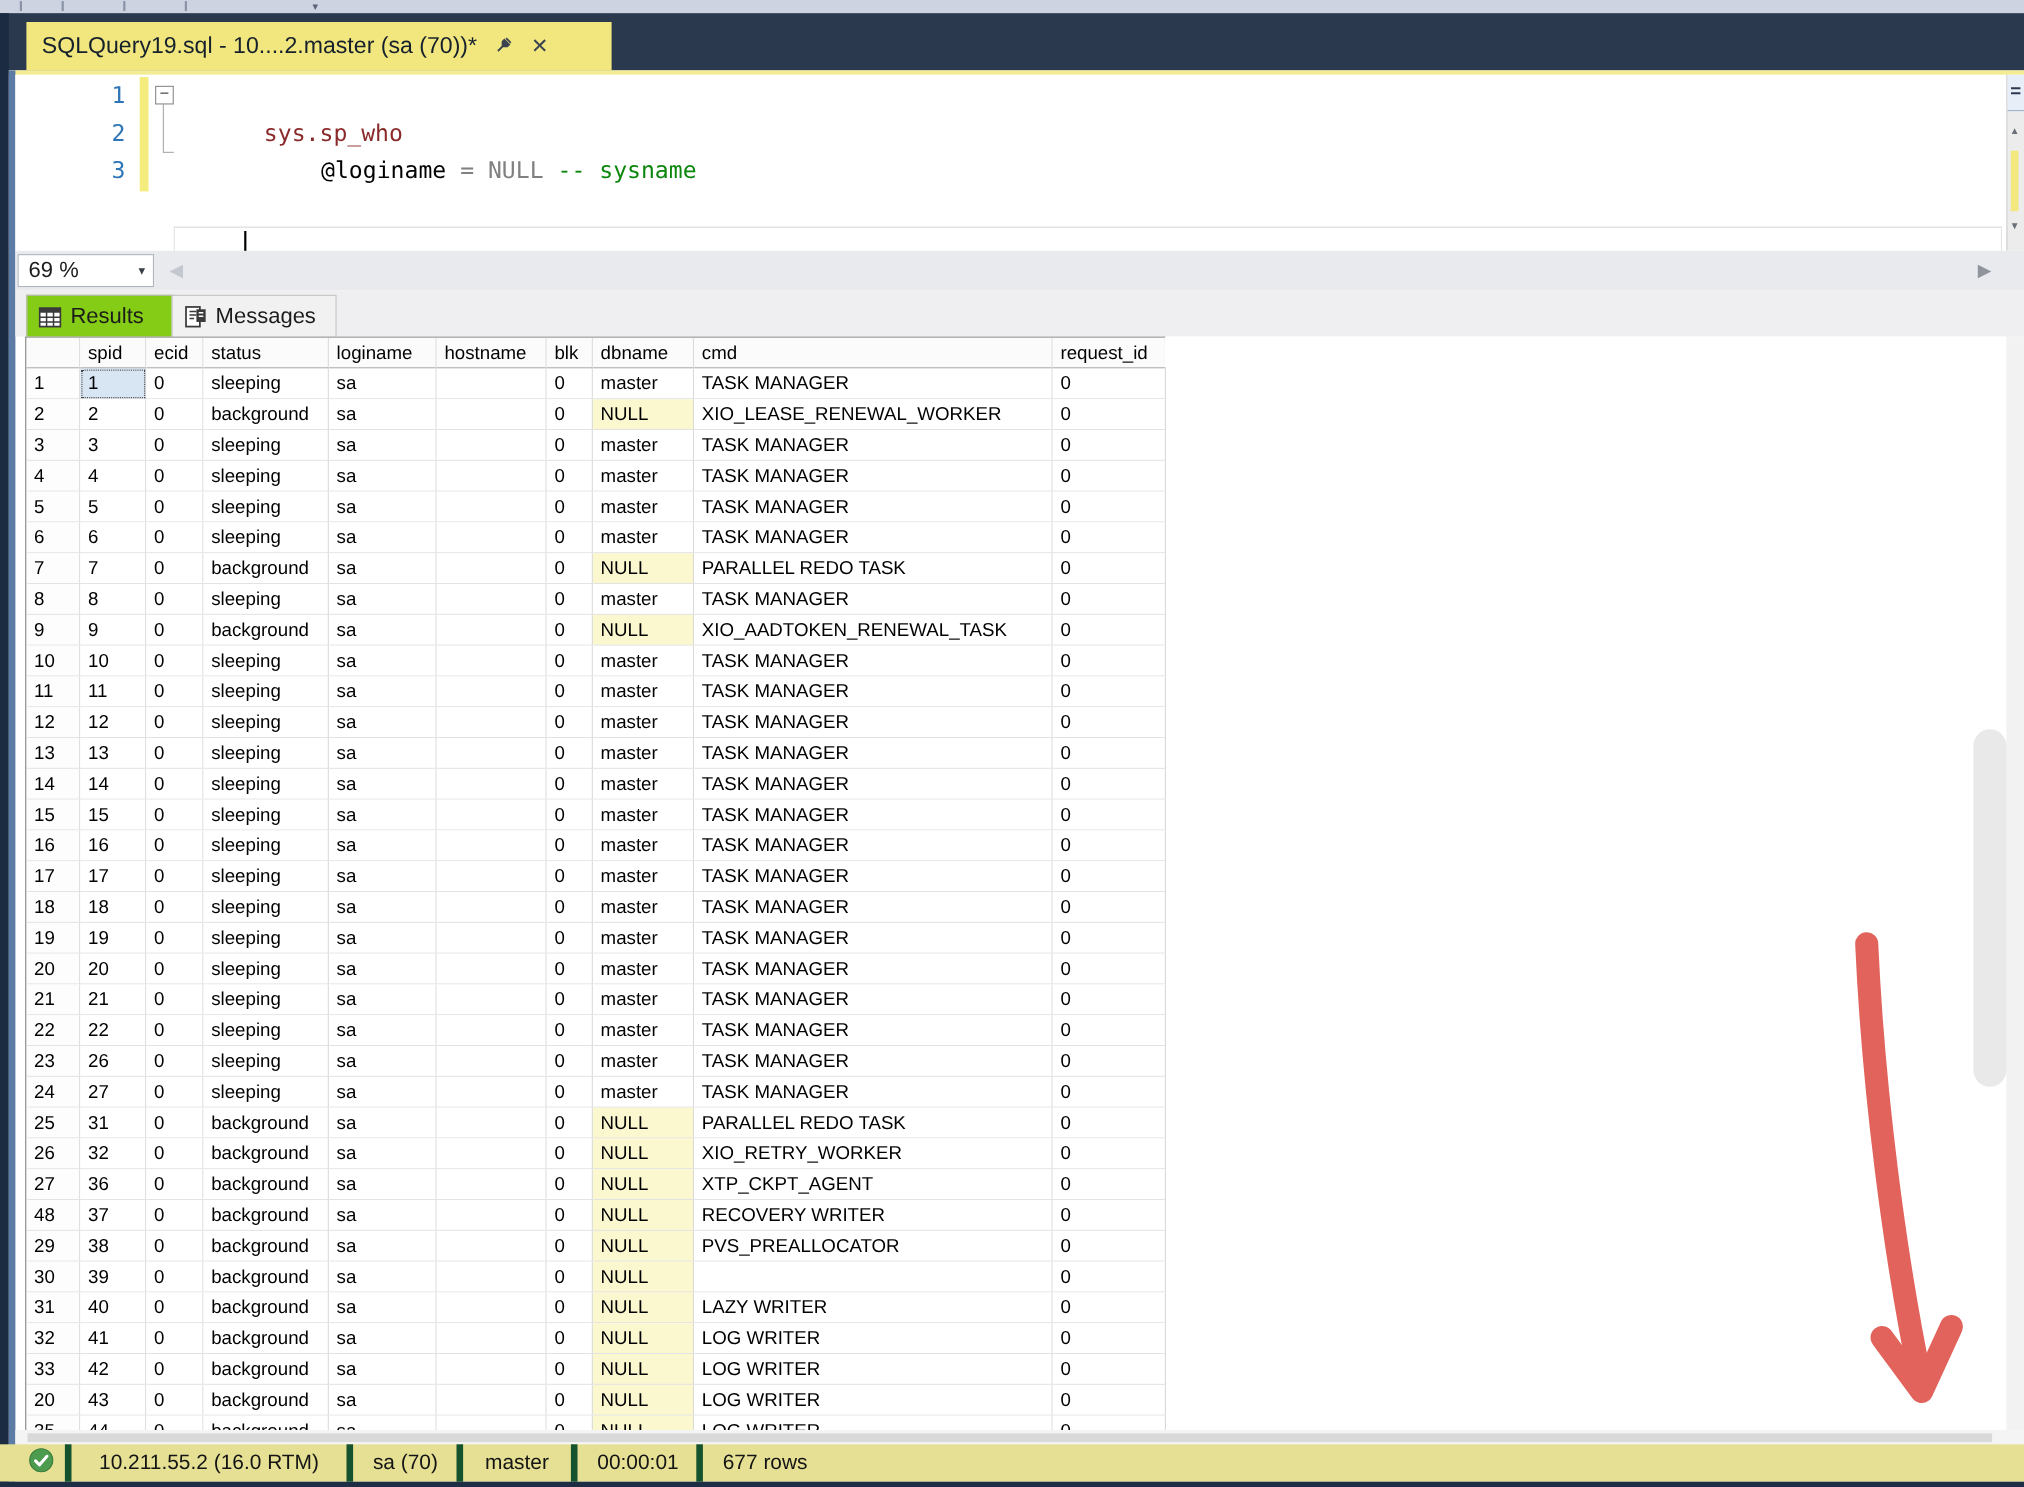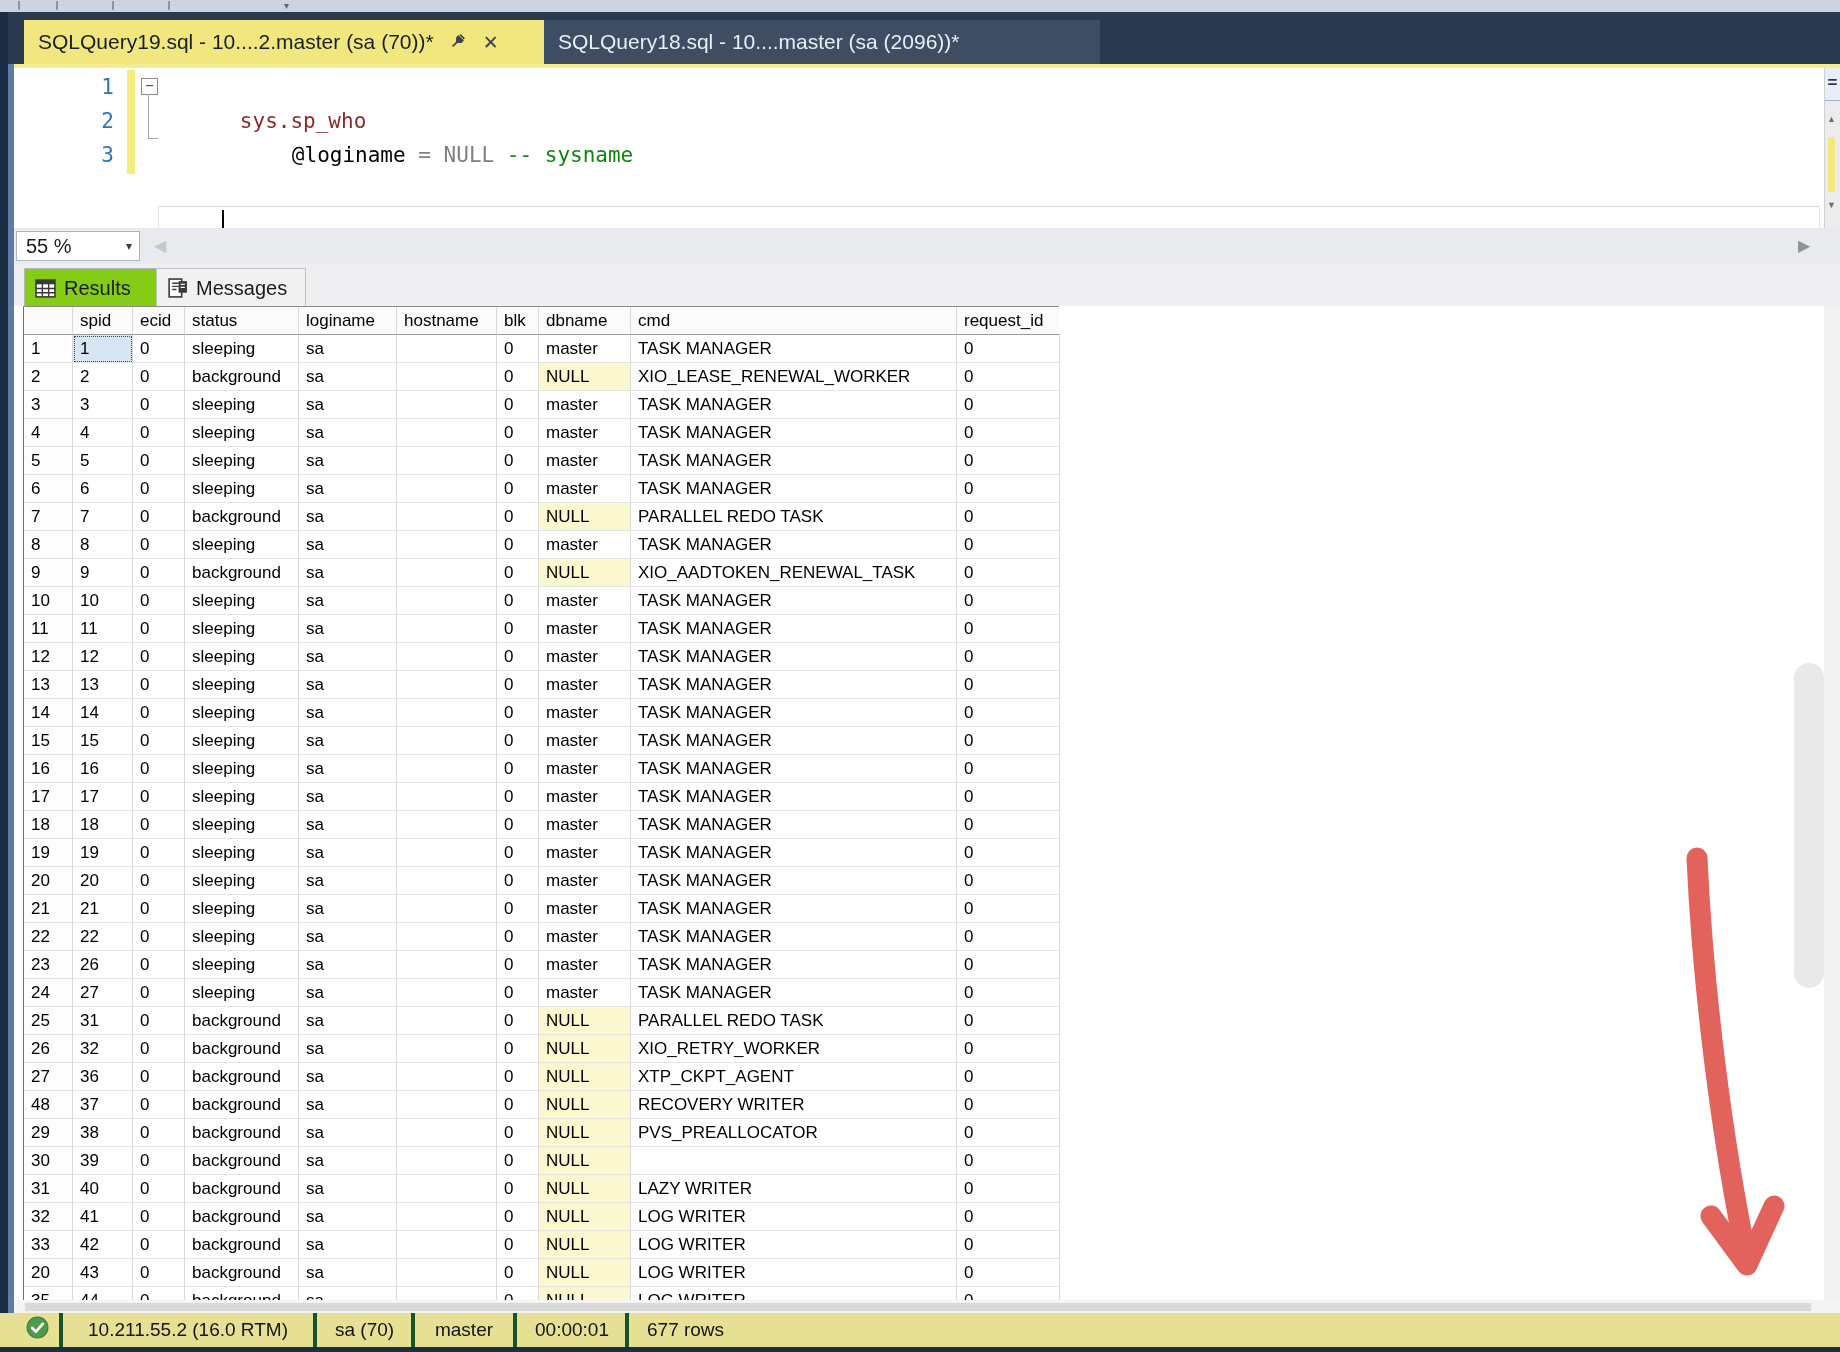--- a/index.html
+++ b/index.html
@@ -88,21 +88,21 @@
 
   
   #grid-hscroll{left:14px;top:1300px;width:1826px;height:13px;background:#f4f4f4;}
   #grid-hthumb{position:absolute;left:11px;top:3px;width:1786px;height:8px;background:#d9d9d9;}
 
   
   #status-bar{left:0;top:1313px;width:1840px;height:34px;background:#e6e094;display:flex;
               align-items:center;font-size:19px;color:#141414;}
   #status-check{margin-left:26px;margin-right:10px;flex:0 0 auto;}
   #status-msg{flex:1 1 auto;}
-  .seg{flex:0 0 auto;height:34px;line-height:34px;padding:0 18px;border-left:4px solid #14532d;
+  .seg{flex:0 0 auto;height:34px;line-height:34px;padding:0 18px;border-left:6px solid #14532d;
        white-space:nowrap;text-align:center;}
   #bottom-edge{left:0;top:1347px;width:1840px;height:5px;background:#1d2d44;}
 
   
   #arrow-svg{left:0;top:0;width:1840px;height:1352px;pointer-events:none;}
 </style>
 </head>
 <body>
 
 <div id="screen">
@@ -121,23 +121,20 @@
       <span class="tab-btn">
         <svg width="17" height="17" viewBox="0 0 16 16">
             <g stroke="#3c4350" stroke-width="1.6" fill="none">
           <path d="M9.5 2.5 L13.5 6.5"></path>
               <path d="M8 4 L12 8 L10.5 9.5 L6.5 9.5 L6.5 5.5 Z" fill="#3c4350"></path>
           <path d="M6.5 9.5 L2.5 13.5"></path>
             </g>
           </svg>
       </span>
       <span class="tab-btn">✕</span>
-    </div>
-    <div class="doc-tab" id="tab-inactive">
-      <span class="tab-label">SQLQuery18.sql - 10....master (sa (2096))*</span>
     </div>
   </div>
   <div class="abs" id="tab-underline"></div>
 
   <div class="abs" id="left-dark"></div>
   <div class="abs" id="left-blue"></div>
 
   <div class="abs" id="editor">
     <span class="lnum mono" style="left:66px;top:2px">1</span>
     <span class="lnum mono" style="left:66px;top:36px">2</span>
@@ -158,21 +155,21 @@
 
   <div class="abs" id="ed-vscroll">
     <div id="map-btn">=</div>
     <span class="vs-arrow" style="top:46px">▲</span>
     <div id="ed-marker"></div>
     <span class="vs-arrow" style="top:132px">▼</span>
   </div>
 
   <div class="abs" id="zoom-row">
     <div id="zoom-box">
-      <span class="zv">55 %</span>
+      <span class="zv">69 %</span>
       <span class="zc">▾</span>
     </div>
     <span class="h-arrow" id="h-left">◀</span>
     <span class="h-arrow" id="h-right">▶</span>
   </div>
 
   <div class="abs" id="rtab-strip">
     <div class="rtab" id="rtab-results">
       <svg width="21" height="21" viewBox="0 0 20 20">
         <rect x="1" y="2" width="18" height="16" fill="#fff" stroke="#3a3a3a" stroke-width="1.5"></rect>

